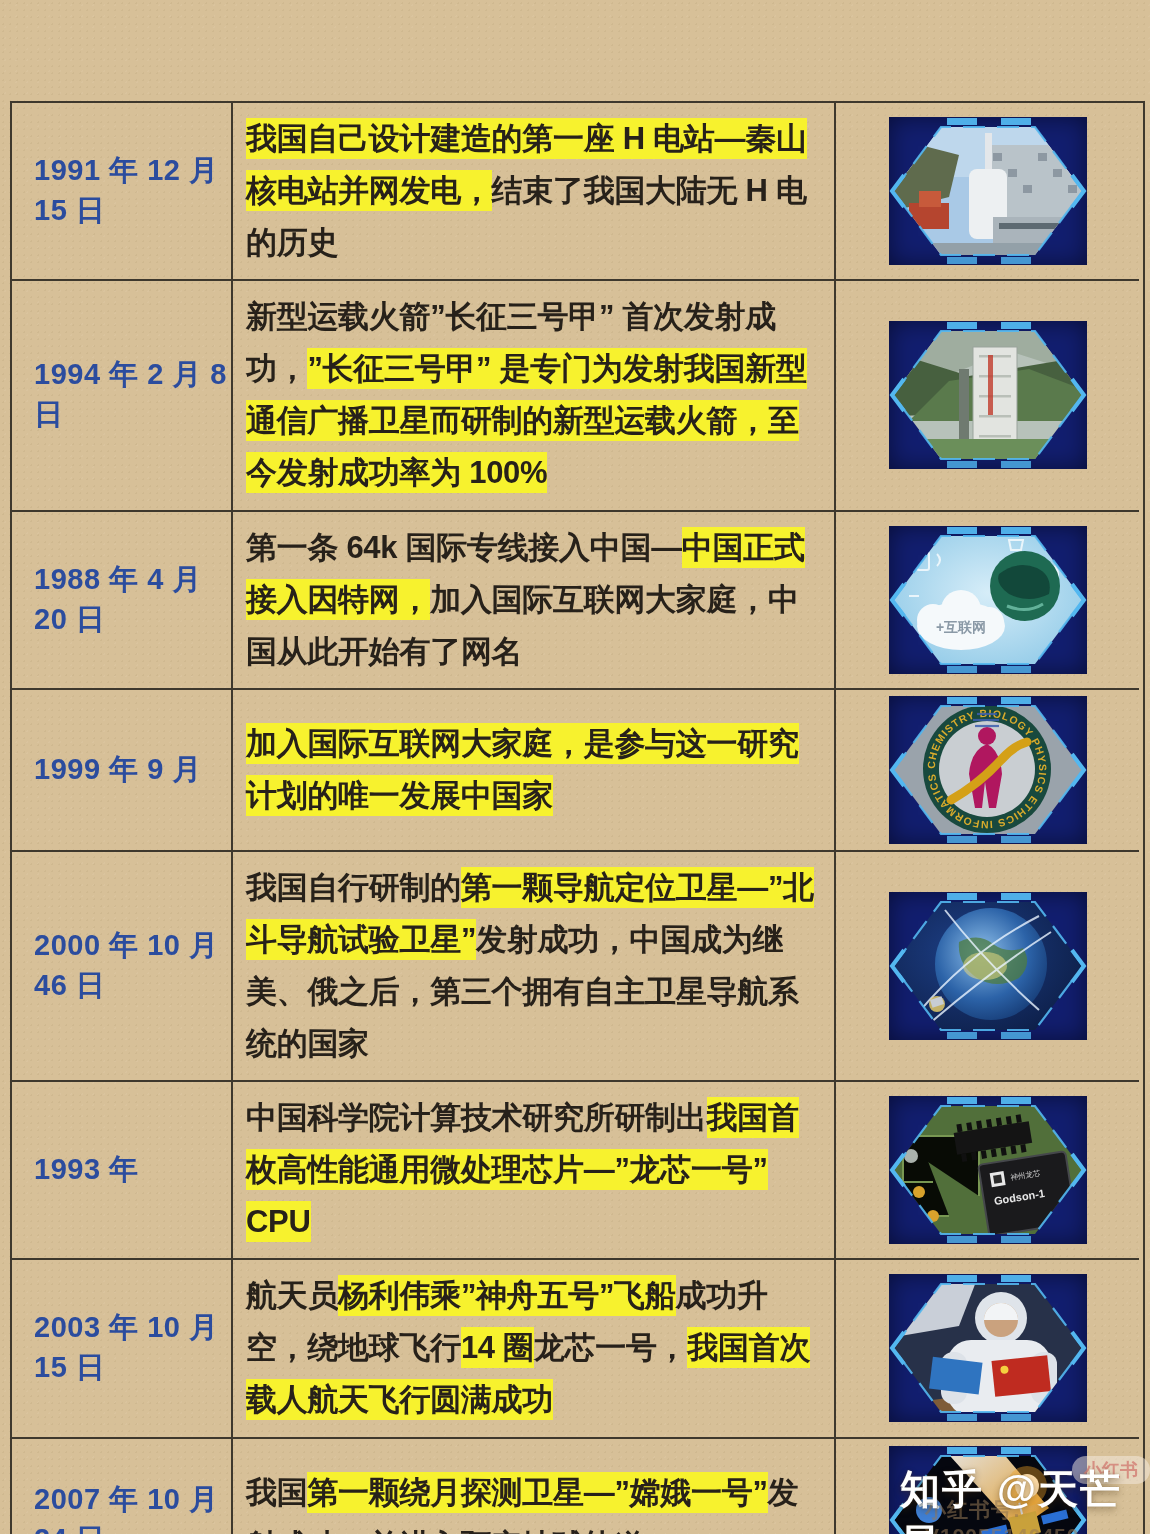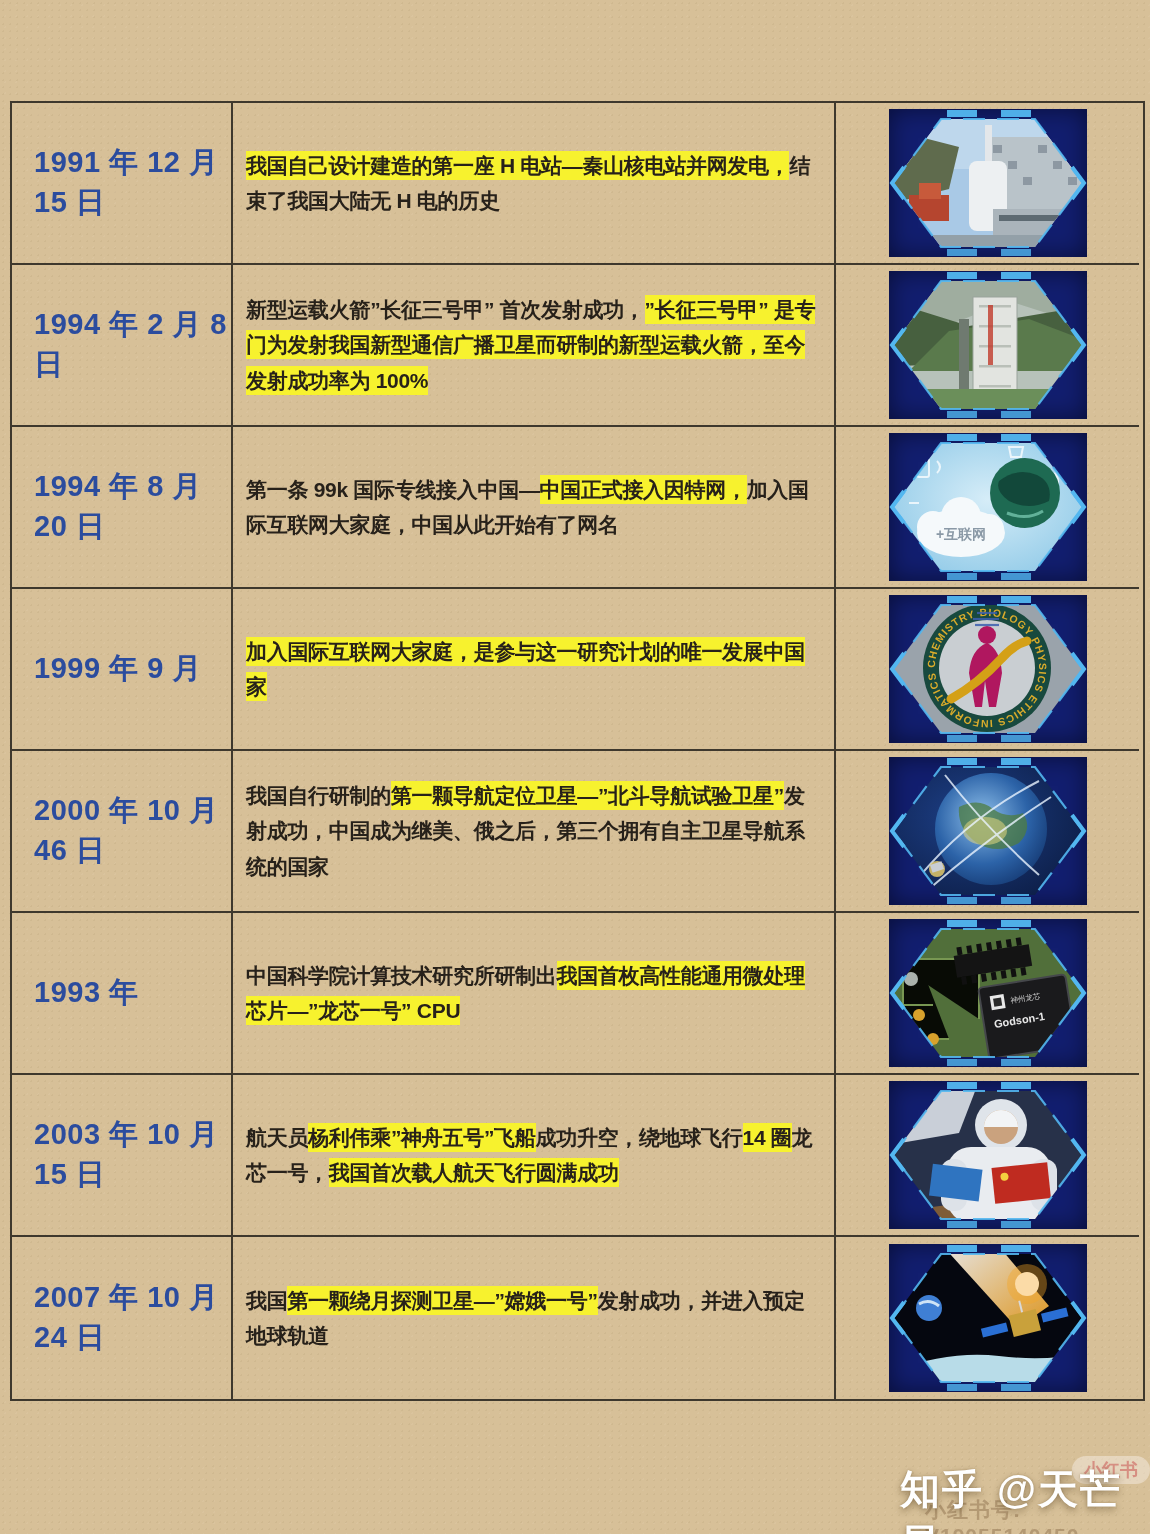--- a/index.html
+++ b/index.html
@@ -17,21 +17,21 @@
     display:grid;grid-template-columns:221px 603px 303px;
   }
   .cell{border-bottom:2px solid var(--line,#3e382d);border-right:2px solid var(--line,#3e382d);
     display:flex;box-sizing:border-box;min-height:162px;}
   .row:last-child .cell{border-bottom:none;}
   .cell.img-cell{border-right:none;}
   .row{display:contents;}
   .date-cell{align-items:center;padding-left:22px;
     color:var(--dateblue,#2b4c9e);font-weight:bold;font-size:29px;letter-spacing:.5px;}
   .text-cell{flex-direction:column;justify-content:center;padding:10px 14px 10px 13px;
-    font-size:21px;line-height:1.68;color:var(--ink,#27211a);font-weight:600;letter-spacing:-.3px;}
+    font-size:31px;line-height:1.68;color:var(--ink,#27211a);font-weight:600;letter-spacing:-.3px;}
   .text-cell .hl{background:var(--hl,#f7f22e);box-decoration-break:clone;-webkit-box-decoration-break:clone;padding:3px 0;}
   .img-cell{align-items:center;justify-content:center;}
   .card{width:198px;height:148px;background:var(--card,#121e6f);
     box-shadow:inset 0 0 24px rgba(0,0,10,.55);position:relative;}
   .card svg{display:block;}
   .wm-sub{position:absolute;left:925px;top:1496px;font-size:21px;letter-spacing:1px;
     color:rgba(150,120,85,.55);font-weight:bold;}
   .wm-badge{position:absolute;left:1072px;top:1456px;padding:2px 12px;border-radius:14px;
     background:rgba(246,236,226,.5);color:rgba(210,125,115,.8);font-size:18px;font-weight:bold;}
   .wm-main{position:absolute;left:900px;top:1462px;font-size:40px;font-weight:bold;color:#fff;
@@ -115,22 +115,22 @@
     <path d="M4,74 L52,10 H146 L194,74 L146,138 H52 Z" fill="none" stroke="#53b7f0" stroke-width="2.2" stroke-dasharray="22 12" opacity=".9"></path>
   <rect x="58" y="1" width="30" height="7" fill="#53b7f0" opacity=".95"></rect>
   <rect x="112" y="1" width="30" height="7" fill="#53b7f0" opacity=".95"></rect>
   <rect x="58" y="140" width="30" height="7" fill="#53b7f0" opacity=".8"></rect>
   <rect x="112" y="140" width="30" height="7" fill="#53b7f0" opacity=".8"></rect>
   <path d="M15,58 L3,74 L15,90" fill="none" stroke="#53b7f0" stroke-width="4"></path>
   <path d="M183,58 L195,74 L183,90" fill="none" stroke="#53b7f0" stroke-width="4"></path>
           </svg>
         </div>
       </div></div>
-    <div class="row"><div class="cell date-cell">1994 年 8 月 20 日</div><div class="cell text-cell">
-        <div><span class="plain">第一条 99k 国际专线接入中国—</span><span class="hl">中国正式接入因特网，</span><span class="plain">加入国际互联网大家庭，中国从此开始有了网名</span></div>
+    <div class="row"><div class="cell date-cell">1988 年 4 月 20 日</div><div class="cell text-cell">
+        <div><span class="plain">第一条 64k 国际专线接入中国—</span><span class="hl">中国正式接入因特网，</span><span class="plain">加入国际互联网大家庭，中国从此开始有了网名</span></div>
       </div><div class="cell img-cell">
         <div class="card">
           <svg width="198" height="148" viewBox="0 0 198 148">
     <defs>
               <clipPath id="hx2">
                 <path d="M4,74 L52,10 H146 L194,74 L146,138 H52 Z"></path>
               </clipPath>
             </defs>
     <g clip-path="url(#hx2)">
     <defs>

